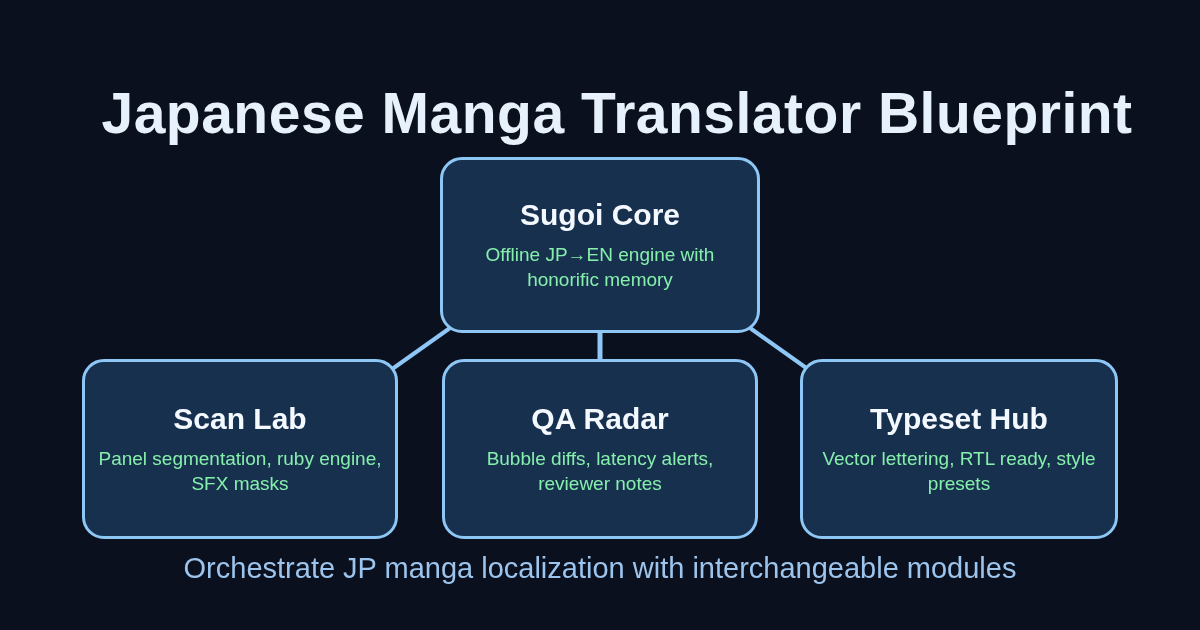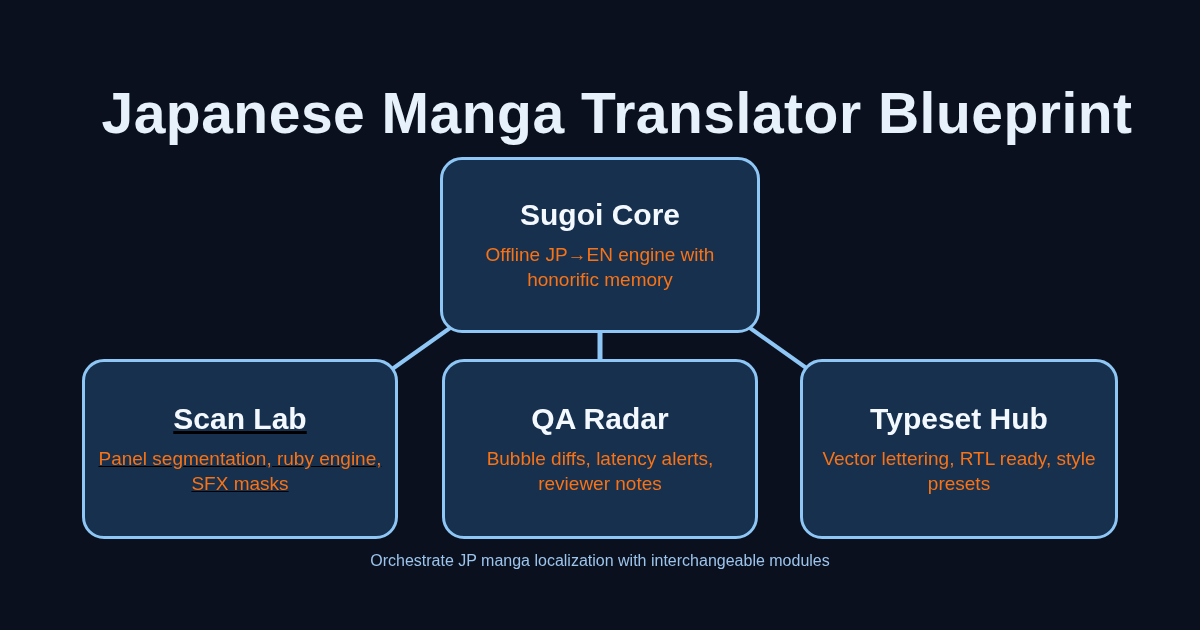--- a/index.html
+++ b/index.html
@@ -54,33 +54,33 @@
     margin: 0 0 10px 0;
     font-size: 30px;
     font-weight: bold;
     color: #f4f9ff;
     line-height: 1.15;
   }
   .node p {
     margin: 0;
     font-size: 19px;
     line-height: 1.32;
-    color: #f97316;
+    color: #86efac;
   }
   .node-core    { left: 440px; top: 157px; width: 320px; height: 176px; }
-  .node-scan    { left:  82px; top: 359px; width: 316px; height: 180px; text-decoration: underline; }
+  .node-scan    { left:  82px; top: 359px; width: 316px; height: 180px; }
   .node-qa      { left: 442px; top: 359px; width: 316px; height: 180px; }
   .node-typeset { left: 800px; top: 359px; width: 318px; height: 180px; }
   .footer-caption {
     position: absolute;
     top: 551px;
     left: 0;
     width: 1200px;
     text-align: center;
-    font-size: 16px;
+    font-size: 29px;
     color: #9cc4ec;
     margin: 0;
     line-height: 1.2;
   }
 </style>
 </head>
 <body>
 
 <div class="stage">
 

